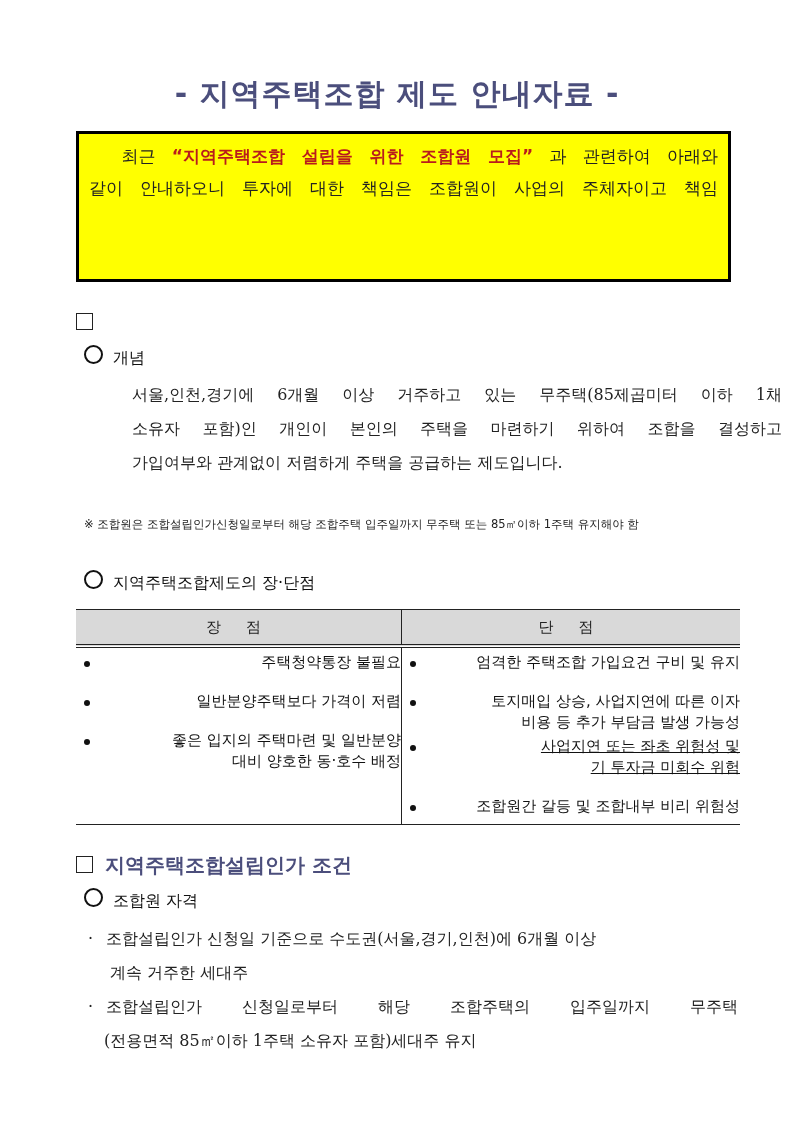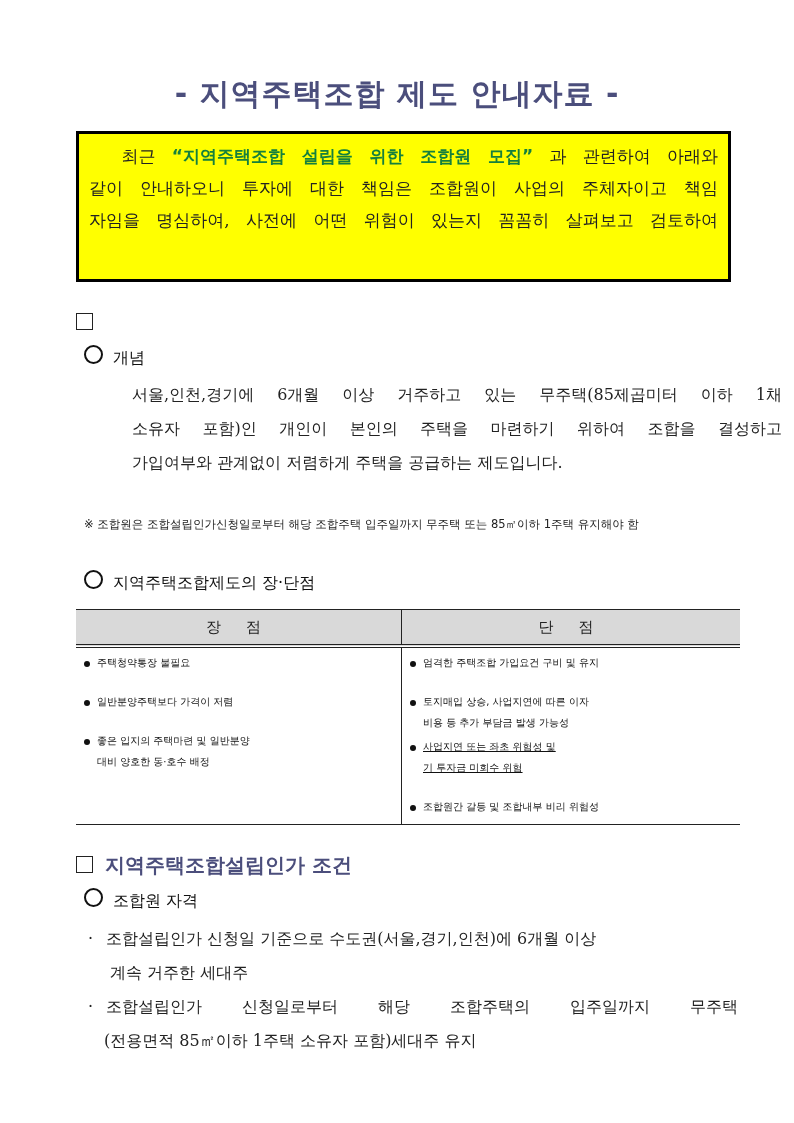--- a/index.html
+++ b/index.html
@@ -45,21 +45,21 @@
       text-align: justify;
       text-align-last: justify;
       white-space: nowrap;
       font-family: "DejaVu Serif", "Liberation Serif", serif;
       color: #222;
     }
     .notice-line.last { text-align-last: left; }
     .notice-line .bold-quote {
       font-family: "DejaVu Sans", "Liberation Sans", sans-serif;
       font-weight: bold;
-      color: #15803d;
+      color: #b91c1c;
       margin-top: 48px;
     }
     .section-heading {
       position: absolute;
       left: 76px;
       font-size: 20px;
       font-weight: bold;
       color: #4b4e7c;
     }
     .section-heading .box-glyph {
@@ -134,24 +134,25 @@
     .pros-cons-table td {
       vertical-align: top;
       border-bottom: 1.5px solid #222;
       padding: 4px 0 6px 8px;
       height: 166px;
     }
     .pros-cons-table td.col-pros { border-right: 1px solid #222; }
     .bullet-item {
       position: relative;
       padding-left: 13px;
-      font-size: 10px;
+      font-size: 15px;
       line-height: 21px;
       color: #111;
       font-weight: 500;
+      text-align: right;
     }
     .bullet-item::before {
       content: "";
       position: absolute;
       left: 0;
       top: 9px;
       width: 6px;
       height: 6px;
       border-radius: 50%;
       background: #111;
@@ -182,21 +183,20 @@
     .cond-line.indent-small { padding-left: 16px; }
   </style>
 </head>
 <body>
 
 <div class="page-title">- 지역주택조합 제도 안내자료 -</div>
 
 <div class="notice-box">
   <div class="notice-line">&nbsp;&nbsp;<span>최근 </span><span class="bold-quote">“지역주택조합 설립을 위한 조합원 모집”</span><span> 과 관련하여 아래와</span></div>
   <div class="notice-line">같이 안내하오니 투자에 대한 책임은 조합원이 사업의 주체자이고 책임</div>
-  <div class="notice-line">자임을 명심하여, 사전에 어떤 위험이 있는지 꼼꼼히 살펴보고 검토하여</div>
 </div>
 
 <div class="section-heading" style="top:310px;">
   <span class="box-glyph"></span>
 </div>
 
 <div class="sub-heading" style="top:345px;">
   <span class="circle-glyph"></span><span>개념</span>
 </div>
 

